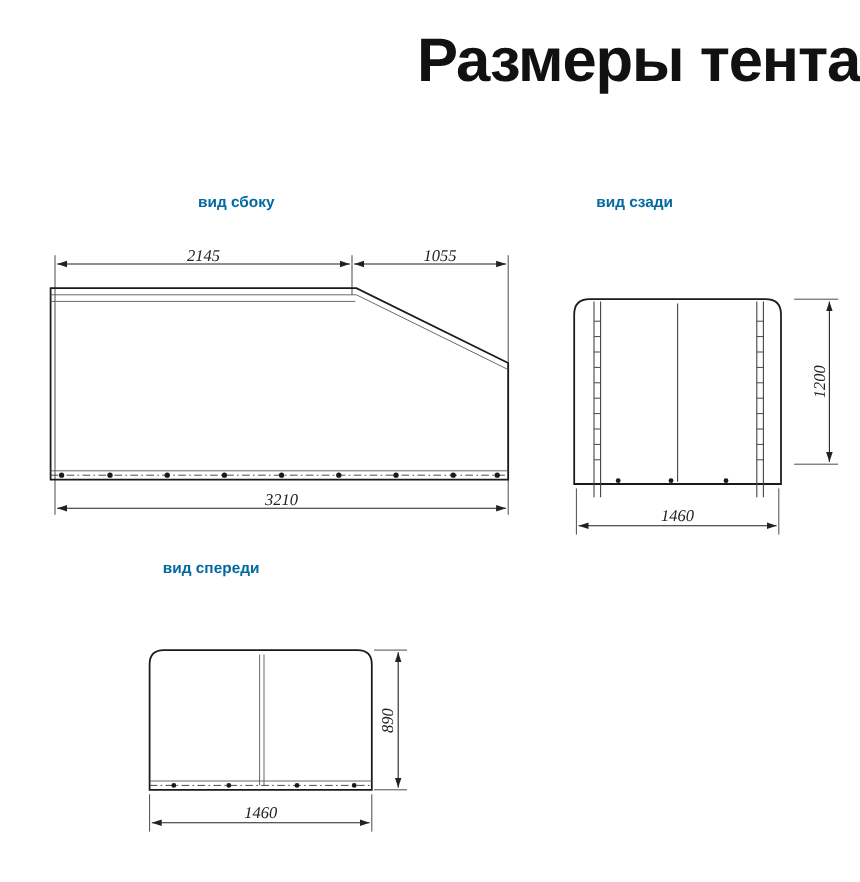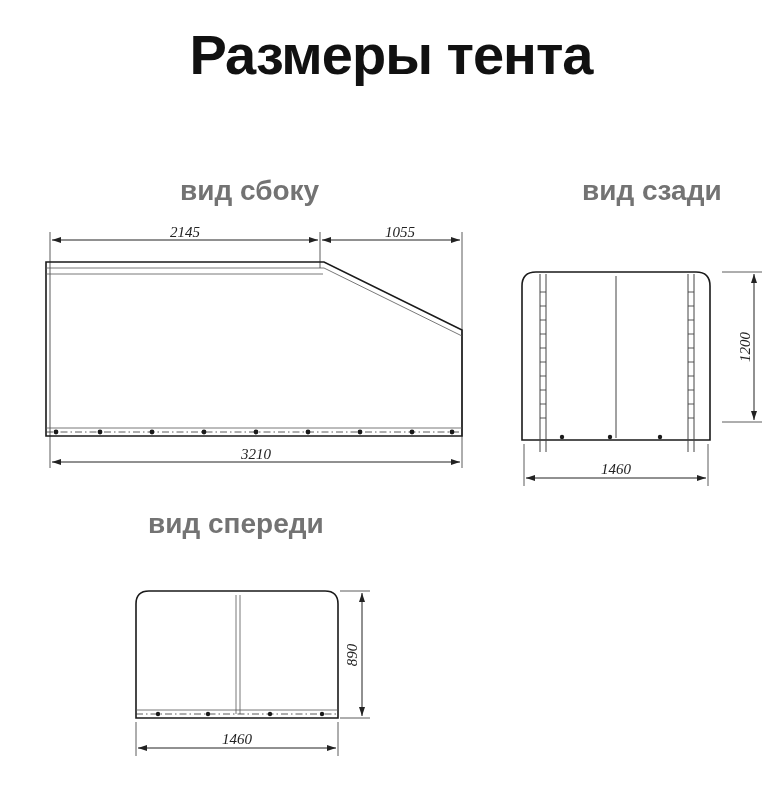--- a/index.html
+++ b/index.html
@@ -13,35 +13,35 @@
     position: relative;
     font-family: "Liberation Sans", sans-serif;
     color: #000000;
     overflow: hidden;
   }
   .page-title {
     position: absolute;
     top: 22px;
     left: 0;
     width: 782px;
-    text-align: center;
+    text-align: right;
     font-size: 56px;
     font-weight: bold;
     letter-spacing: -1px;
     color: #111111;
   }
   .view-title {
     position: absolute;
-    font-size: 28px;
+    font-size: 14px;
     font-weight: bold;
-    color: #737373;
+    color: #0369a1;
     white-space: nowrap;
   }
   #title-side  { top: 175px; left: 180px; }
-  #title-rear  { top: 175px; left: 582px; }
+  #title-rear  { top: 175px; left: 542px; }
   #title-front { top: 508px; left: 148px; }
 
   .svg-layer {
     position: absolute;
     top: 0;
     left: 0;
     width: 782px;
     height: 802px;
   }
   .dim-text {

